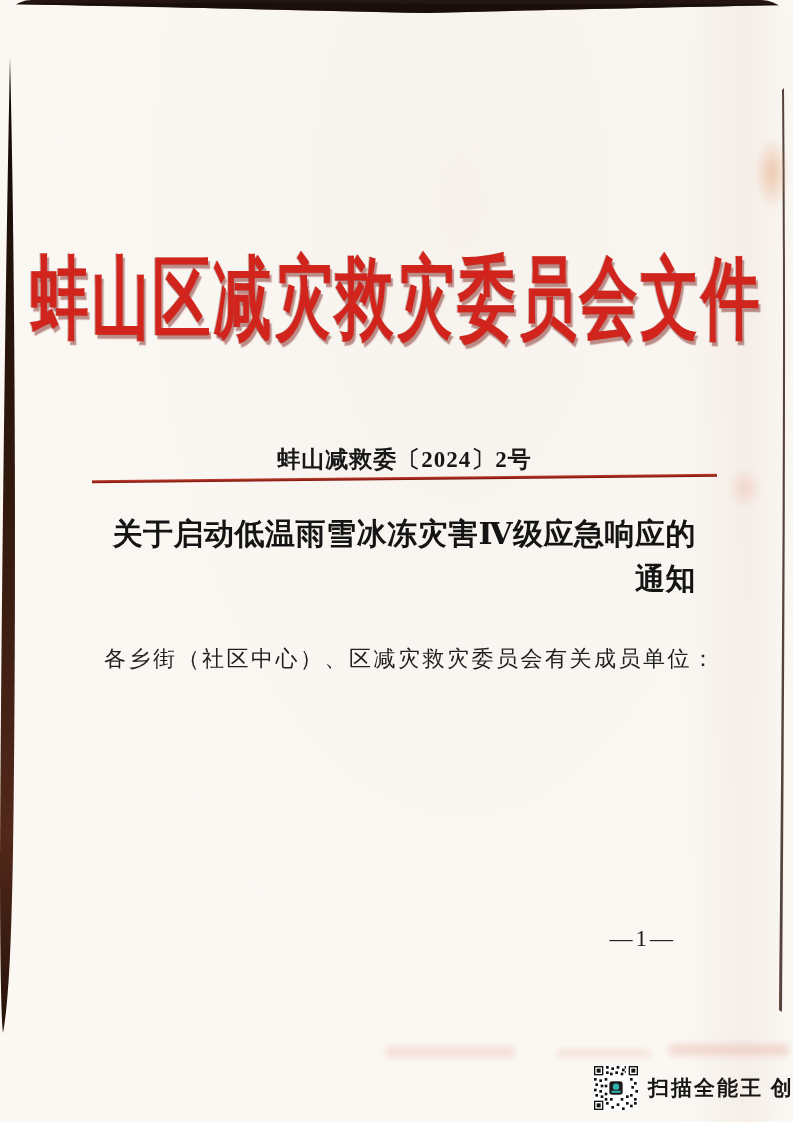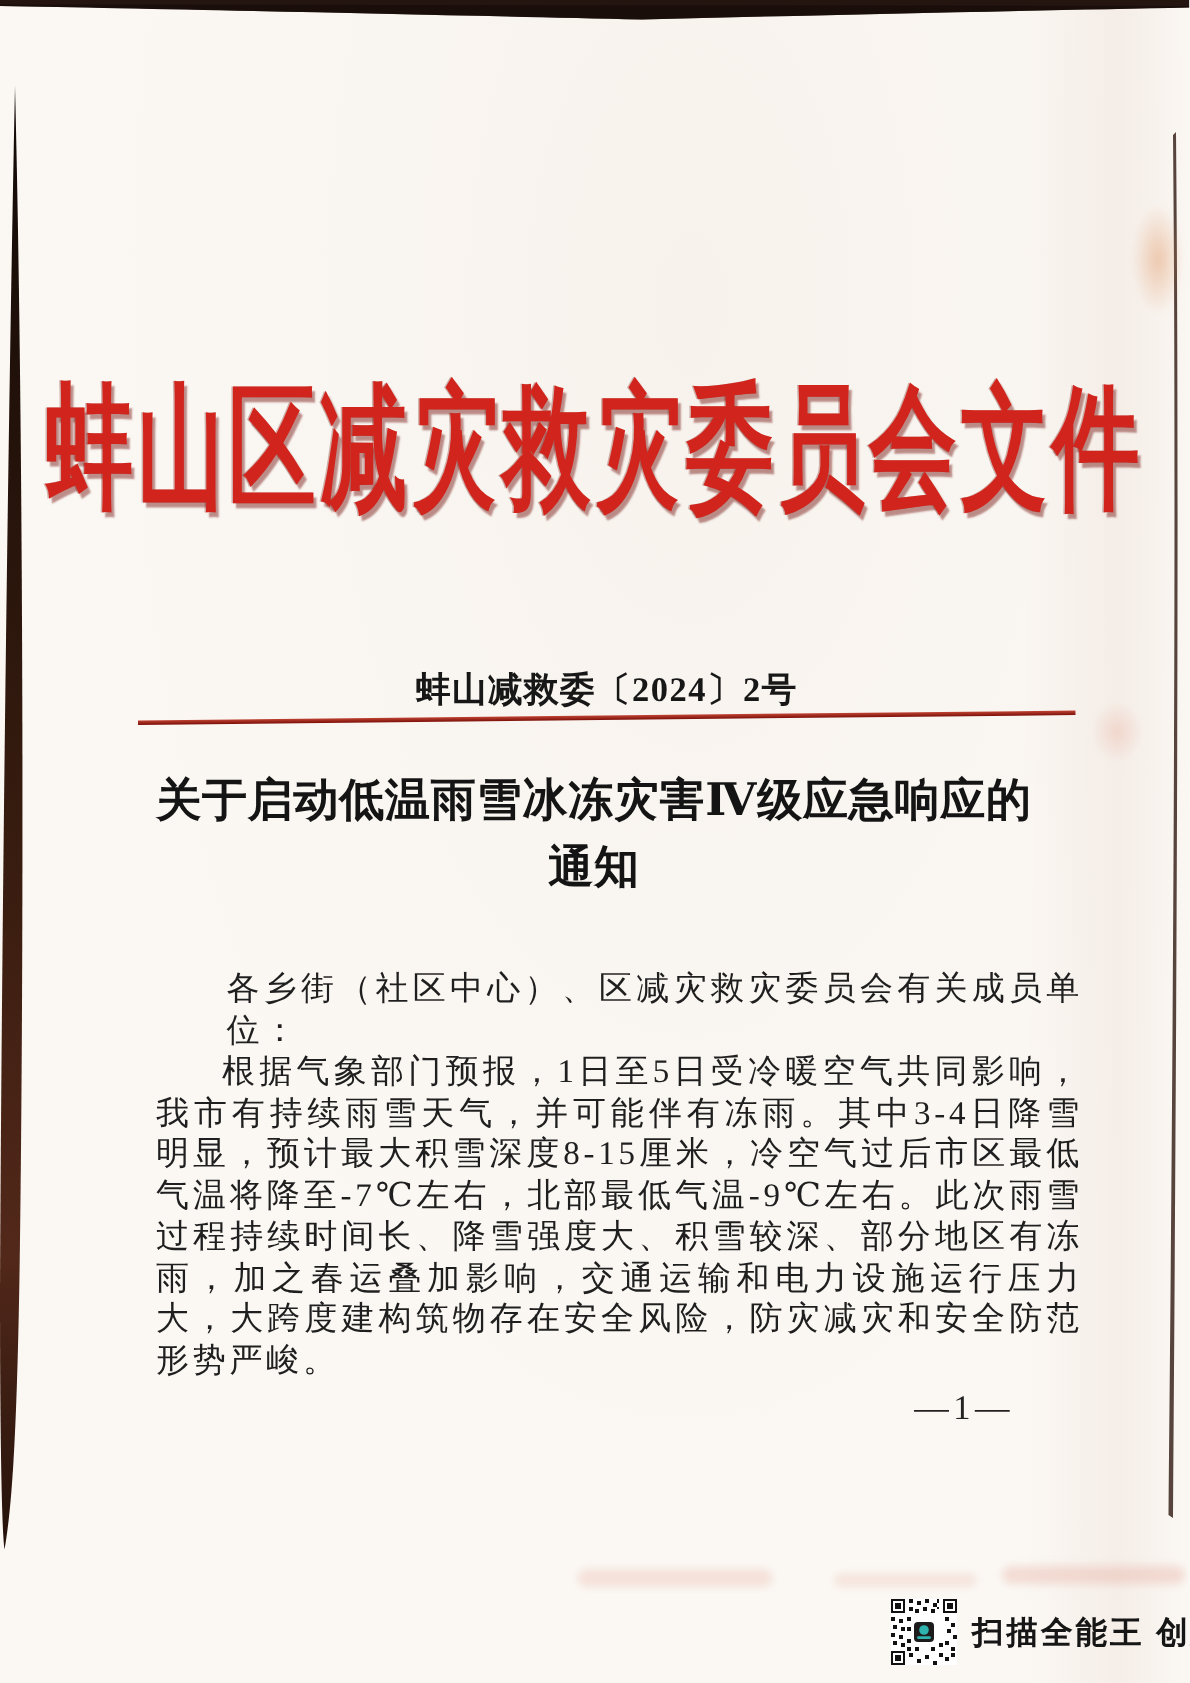--- a/index.html
+++ b/index.html
@@ -4,20 +4,21 @@
 <style>
   html,body{margin:0;padding:0;background:#fbf8f4;}
   .scan{
     position:relative;width:793px;height:1122px;overflow:hidden;
     background:
       radial-gradient(ellipse at 58% 18%, rgba(238,228,218,.30), rgba(238,228,218,0) 62%),
       linear-gradient(90deg, rgba(0,0,0,0) 86%, rgba(196,150,128,.10) 94%, rgba(0,0,0,0) 100%),
       #fbf8f4;
     font-family:"Liberation Serif","DejaVu Serif",serif;
     color:#1b1b1b;
+    border-radius:32px;
   }
   .edge-svg{position:absolute;left:0;top:0;pointer-events:none;}
   .blob{position:absolute;pointer-events:none;border-radius:50%;}
   .blob-r1{left:755px;top:136px;width:34px;height:74px;
     background:radial-gradient(ellipse,rgba(224,148,96,.45),rgba(224,148,96,0) 70%);filter:blur(2px);}
   .blob-r2{left:728px;top:468px;width:34px;height:40px;
     background:radial-gradient(ellipse,rgba(232,168,150,.35),rgba(232,168,150,0) 70%);filter:blur(2px);}
   .blob-b1{left:385px;top:1046px;width:130px;height:12px;border-radius:6px;
     background:rgba(230,166,148,.28);filter:blur(3px);}
   .blob-b2{left:556px;top:1049px;width:95px;height:9px;border-radius:5px;
@@ -36,30 +37,30 @@
     position:absolute;left:0;right:0;top:446px;height:28px;line-height:28px;
     text-align:center;font-size:23px;letter-spacing:1px;color:#171717;font-weight:600;padding-left:16px;
   }
   .red-rule{
     position:absolute;left:92px;top:477px;width:625px;height:3px;
     background:linear-gradient(180deg,#c04434,#7c0f08);
     transform:rotate(-0.6deg);
   }
   .notice-title{
     position:absolute;left:96px;top:511px;width:600px;
-    text-align:center;font-size:30px;line-height:45px;font-weight:bold;
+    text-align:right;font-size:30px;line-height:45px;font-weight:bold;
     letter-spacing:.5px;color:#141414;
   }
   .doc-body{
     position:absolute;left:104px;top:645px;width:618px;
     font-size:22px;line-height:27.5px;letter-spacing:2.5px;
     text-align:justify;color:#1f1f1f;
   }
   .doc-body p{margin:0;text-indent:2em;}
-  .doc-body .salutation{text-indent:0;margin-left:47px;}
+  .doc-body .salutation{text-indent:0;}
   .page-number{
     position:absolute;left:104px;top:926px;width:618px;box-sizing:border-box;
     padding-right:46px;text-align:right;font-size:23px;letter-spacing:3px;color:#222;
   }
   .watermark{
     position:absolute;left:594px;top:1066px;display:flex;align-items:center;gap:10px;
   }
   .watermark svg{display:block;}
   .watermark-label{
     font-family:"Liberation Sans","DejaVu Sans",sans-serif;
@@ -97,21 +98,20 @@
   <div class="org-banner">蚌山区减灾救灾委员会文件</div>
 
   <div class="doc-number">蚌山减救委〔2024〕2号</div>
 
   <div class="red-rule"></div>
 
   <div class="notice-title">关于启动低温雨雪冰冻灾害Ⅳ级应急响应的通知</div>
 
   <div class="doc-body">
     <p class="salutation">各乡街（社区中心）、区减灾救灾委员会有关成员单位：</p>
-    <p>根据气象部门预报，1日至5日受冷暖空气共同影响，我市有持续雨雪天气，并可能伴有冻雨。其中3-4日降雪明显，预计最大积雪深度8-15厘米，冷空气过后市区最低气温将降至-7℃左右，北部最低气温-9℃左右。此次雨雪过程持续时间长、降雪强度大、积雪较深、部分地区有冻雨，加之春运叠加影响，交通运输和电力设施运行压力大，大跨度建构筑物存在安全风险，防灾减灾和安全防范形势严峻。</p>
   </div>
 
   <div class="page-number">—1—</div>
 
   <div class="watermark">
     <svg width="44" height="44" viewBox="0 0 33 33" aria-hidden="true">
       <rect x="0" y="0" width="33" height="33" fill="#fff"></rect>
       <g fill="#111">
         <rect x="0" y="0" width="7" height="7"></rect>
         <rect x="26" y="0" width="7" height="7"></rect>

